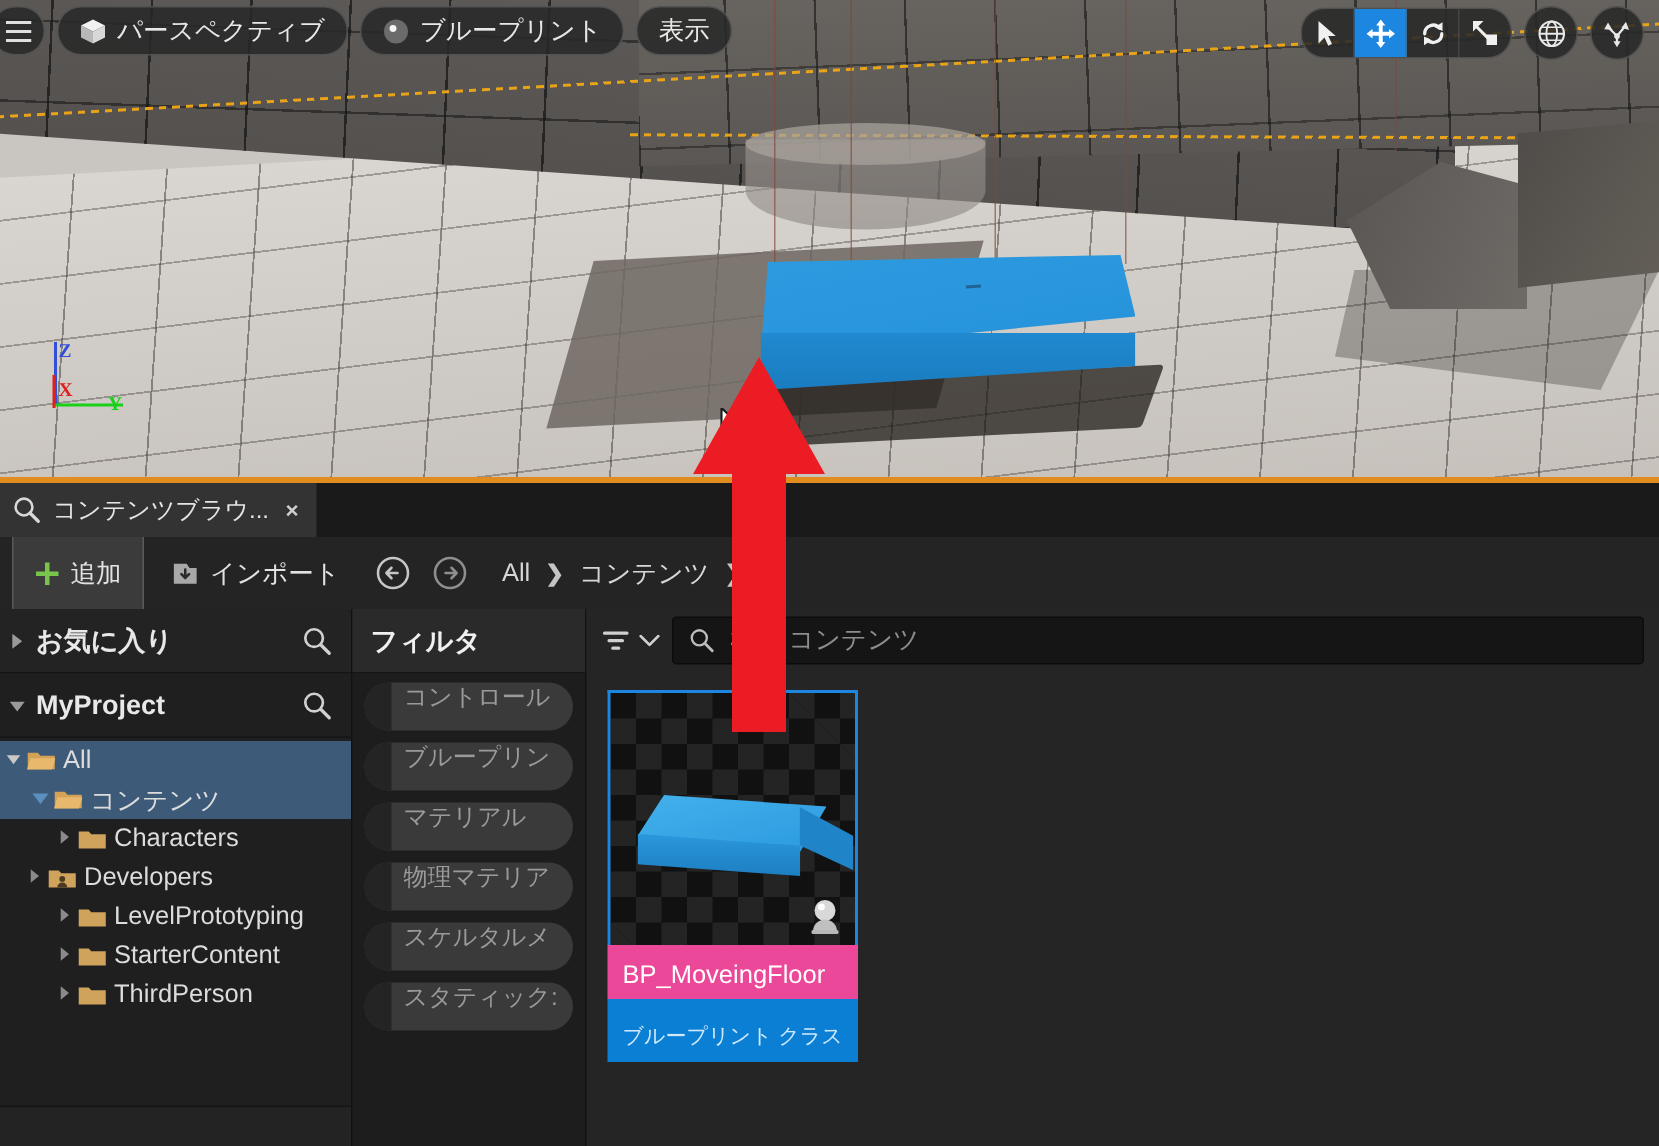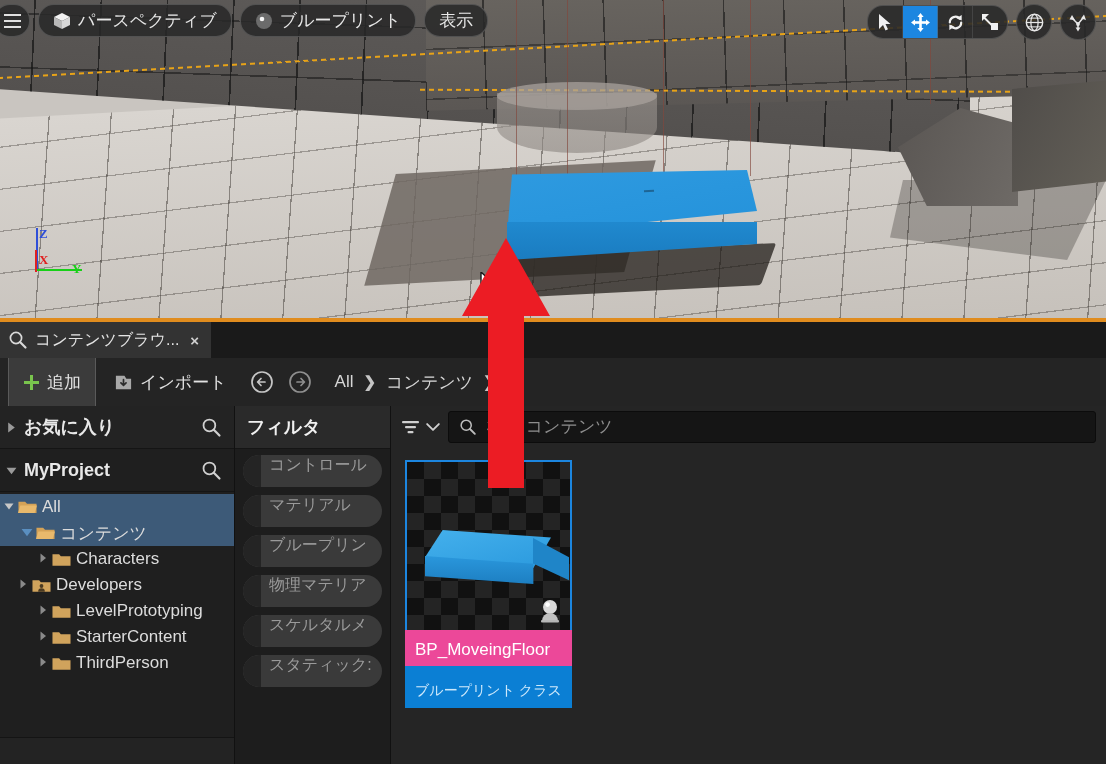--- a/index.html
+++ b/index.html
@@ -803,25 +803,25 @@
 
       <div class="filters">
         <div class="flt-header">フィルタ</div>
         <div class="flt-list">
           <div class="chip">
             <span class="dot"></span>
             <span>コントロール</span>
           </div>
           <div class="chip">
             <span class="dot"></span>
-            <span>マテリアル</span>
+            <span>ブループリン</span>
           </div>
           <div class="chip">
             <span class="dot"></span>
-            <span>ブループリン</span>
+            <span>マテリアル</span>
           </div>
           <div class="chip">
             <span class="dot"></span>
             <span>物理マテリア</span>
           </div>
           <div class="chip">
             <span class="dot"></span>
             <span>スケルタルメ</span>
           </div>
           <div class="chip">

